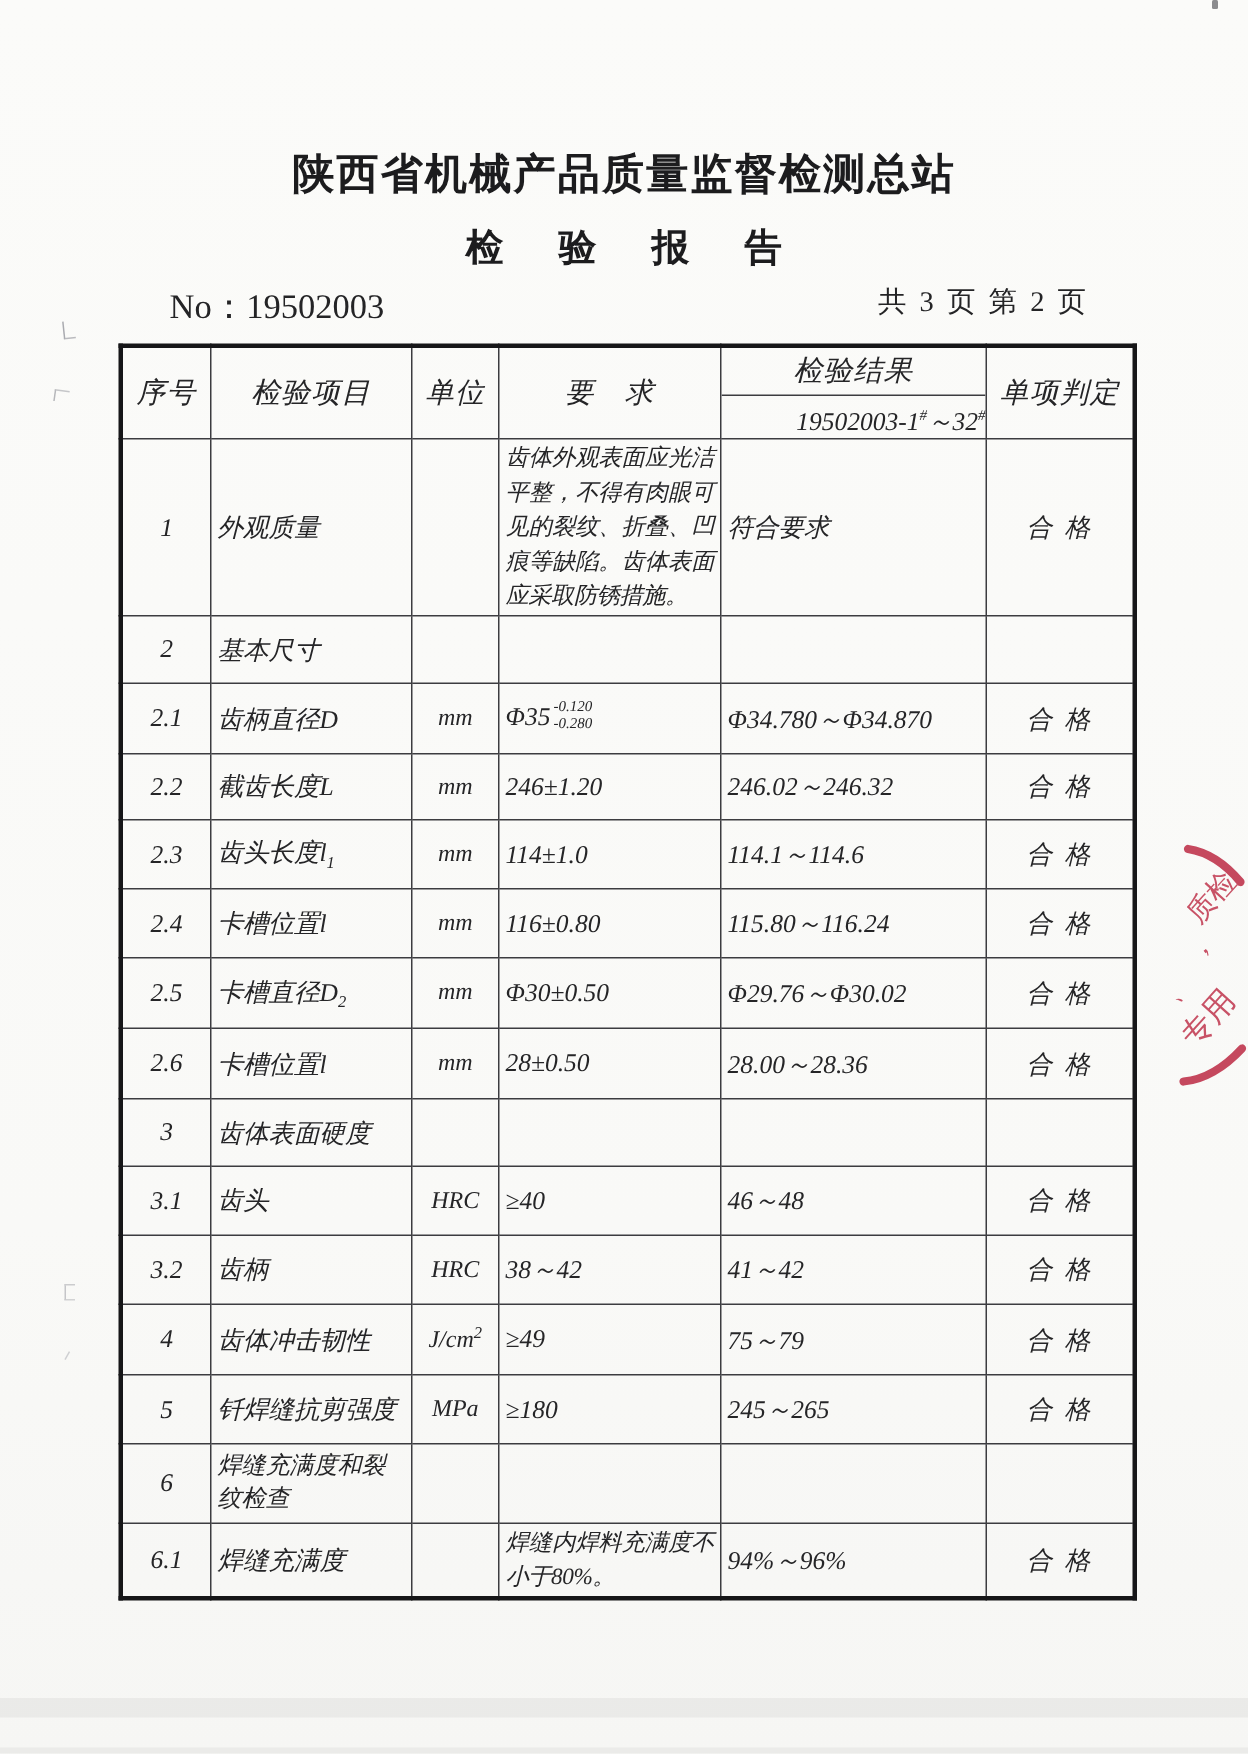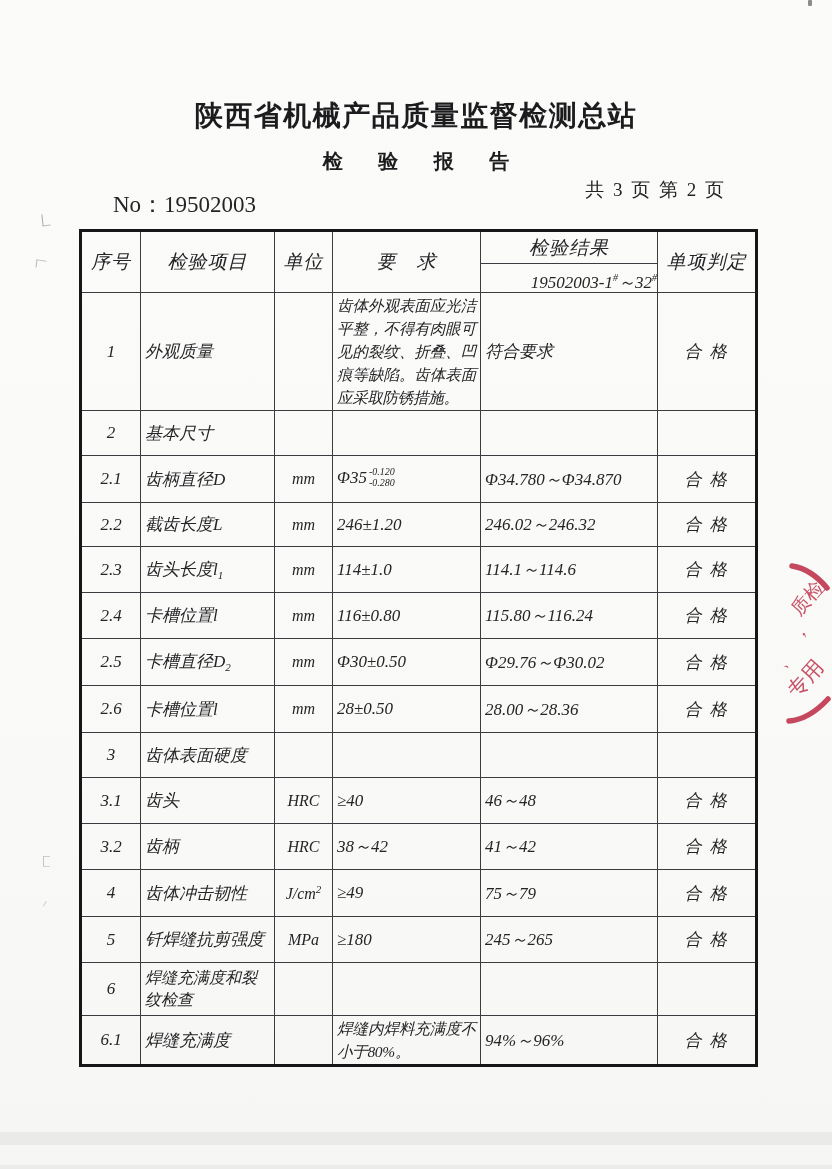--- a/index.html
+++ b/index.html
@@ -5,24 +5,24 @@
   html,body{margin:0;padding:0;}
   body{width:832px;height:1169px;position:relative;overflow:hidden;
        font-family:"Liberation Serif",serif;background:#f4f4f2;}
   .sheet{position:absolute;inset:0;background:linear-gradient(180deg,#fbfbf9 0%,#f9f9f7 70%,#f6f6f4 100%);}
 
   
   .org-title{position:absolute;top:97px;left:0;width:100%;text-align:center;
      font-family:"Liberation Sans",sans-serif;font-weight:bold;font-size:28px;
      letter-spacing:1.5px;color:#1c1c1e;}
   .report-title{position:absolute;top:148px;left:0;width:100%;text-align:center;
-     font-family:"Liberation Sans",sans-serif;font-weight:bold;font-size:20px;
+     font-family:"Liberation Sans",sans-serif;font-weight:bold;font-size:25px;
      letter-spacing:15px;text-indent:15px;color:#1c1c1e;}
   .report-no{position:absolute;top:189px;left:113px;font-size:23px;color:#242426;}
-  .page-info{position:absolute;top:177px;right:106px;font-size:19px;color:#242426;letter-spacing:2px;}
+  .page-info{position:absolute;top:188px;right:106px;font-size:19px;color:#242426;letter-spacing:2px;}
 
   
   table.report{position:absolute;left:79px;top:229px;width:676px;
      border-collapse:collapse;table-layout:fixed;color:#252527;font-style:italic;}
   table.report{border:3px solid #161618;}
   table.report td,table.report th{border:1px solid #3c3c40;overflow:hidden;
      font-weight:normal;vertical-align:middle;padding:1px 4px;}
   tr{height:46px;}
   tr.hdr{height:60px;}
   tr.rh115{height:115px;} tr.rh53{height:53px;} tr.rh48{height:48px;}

